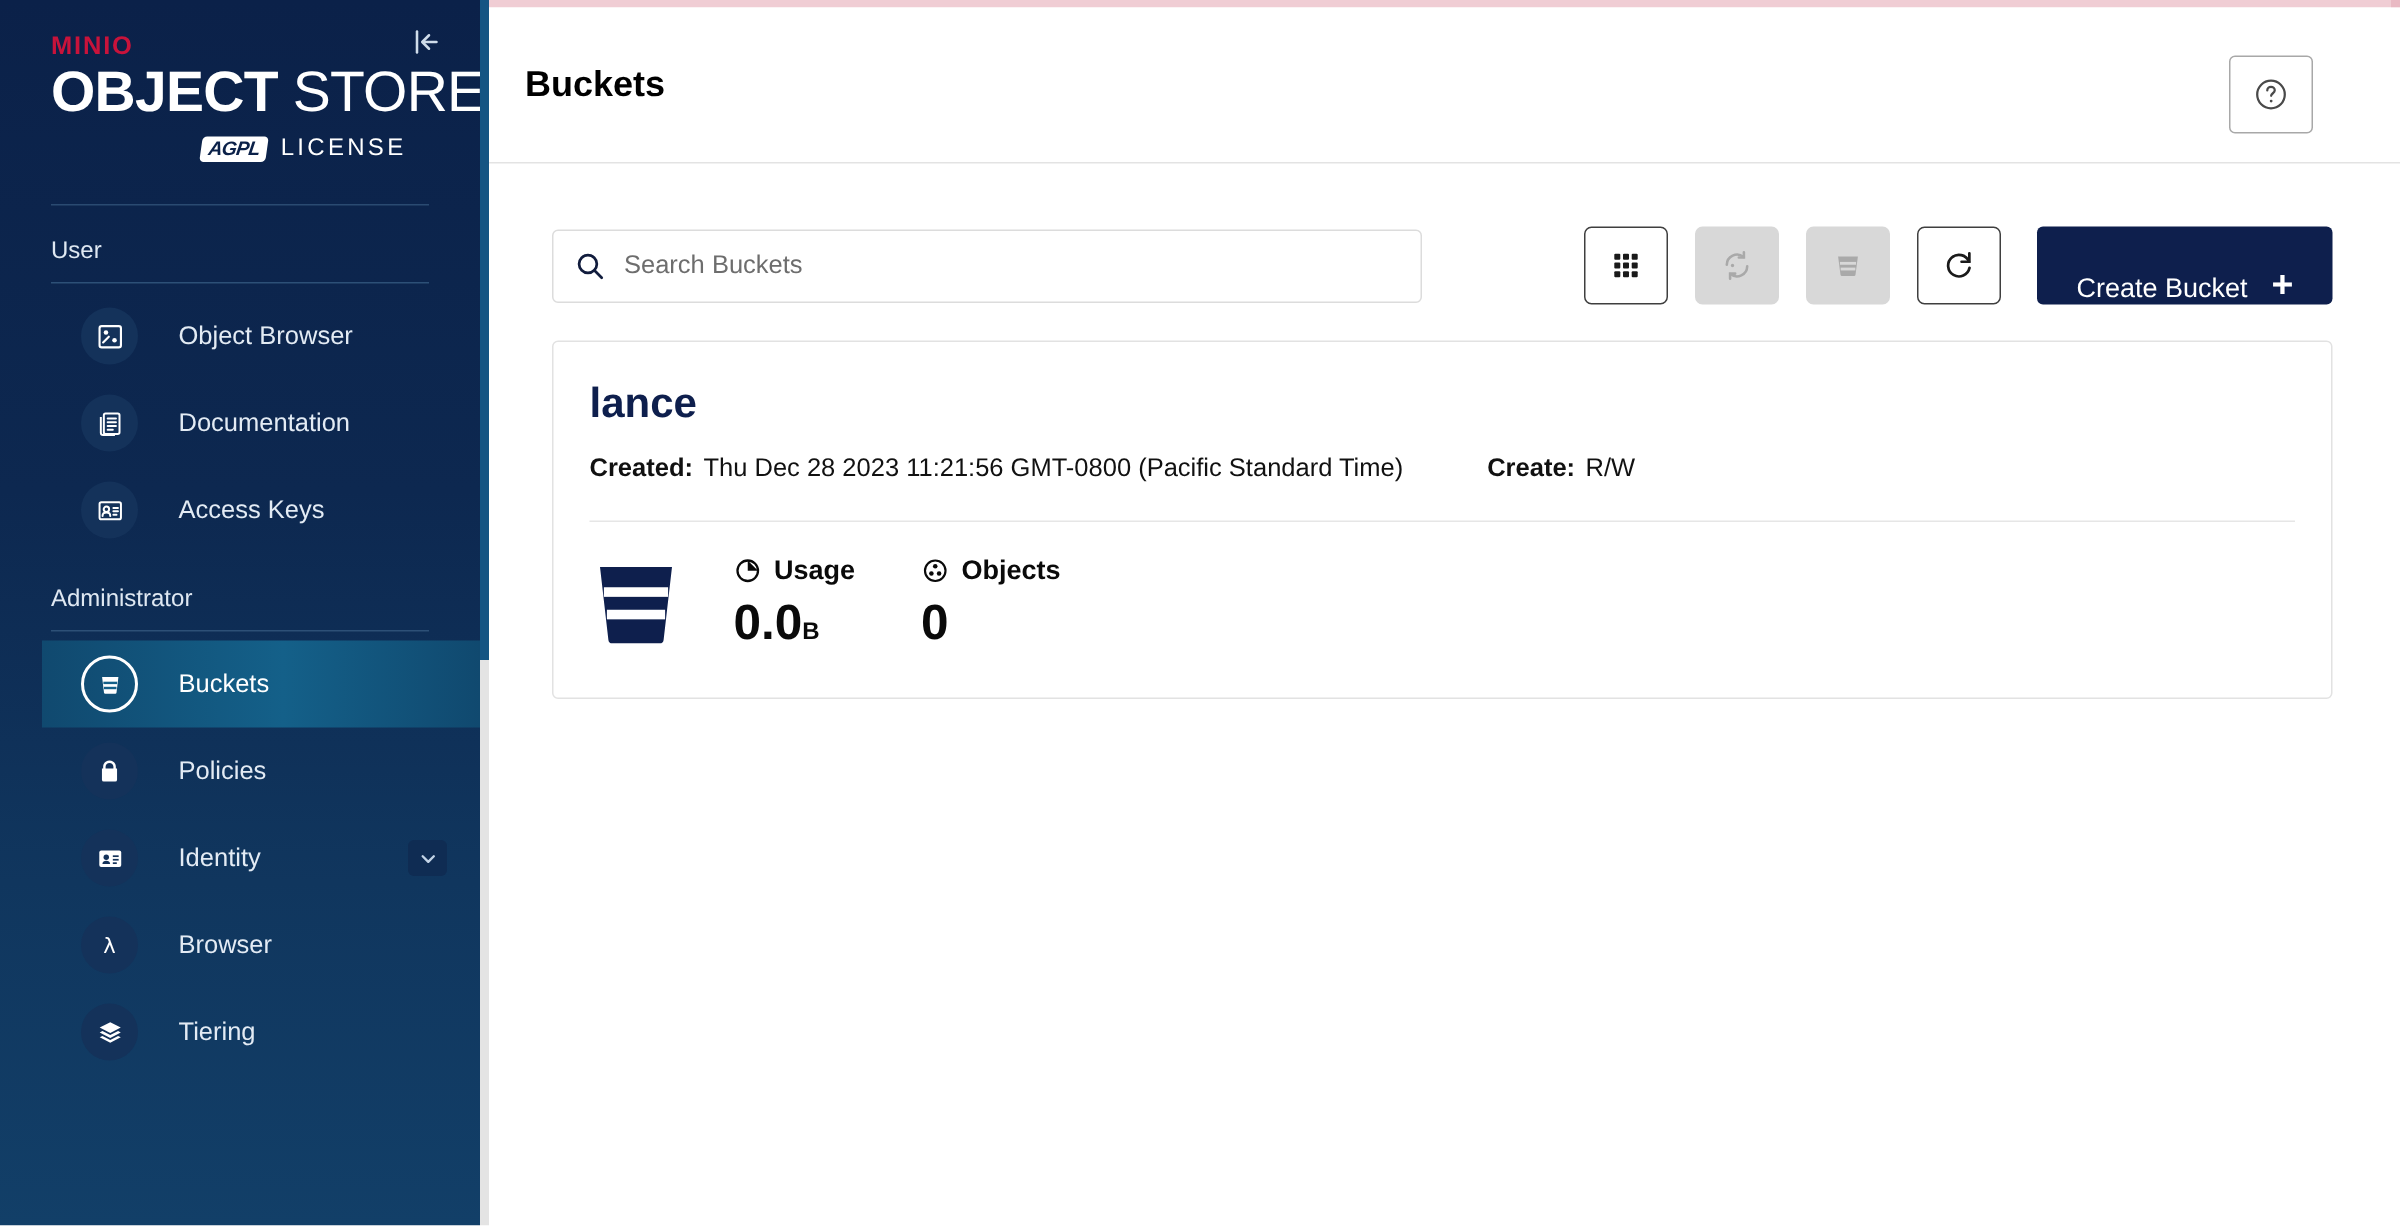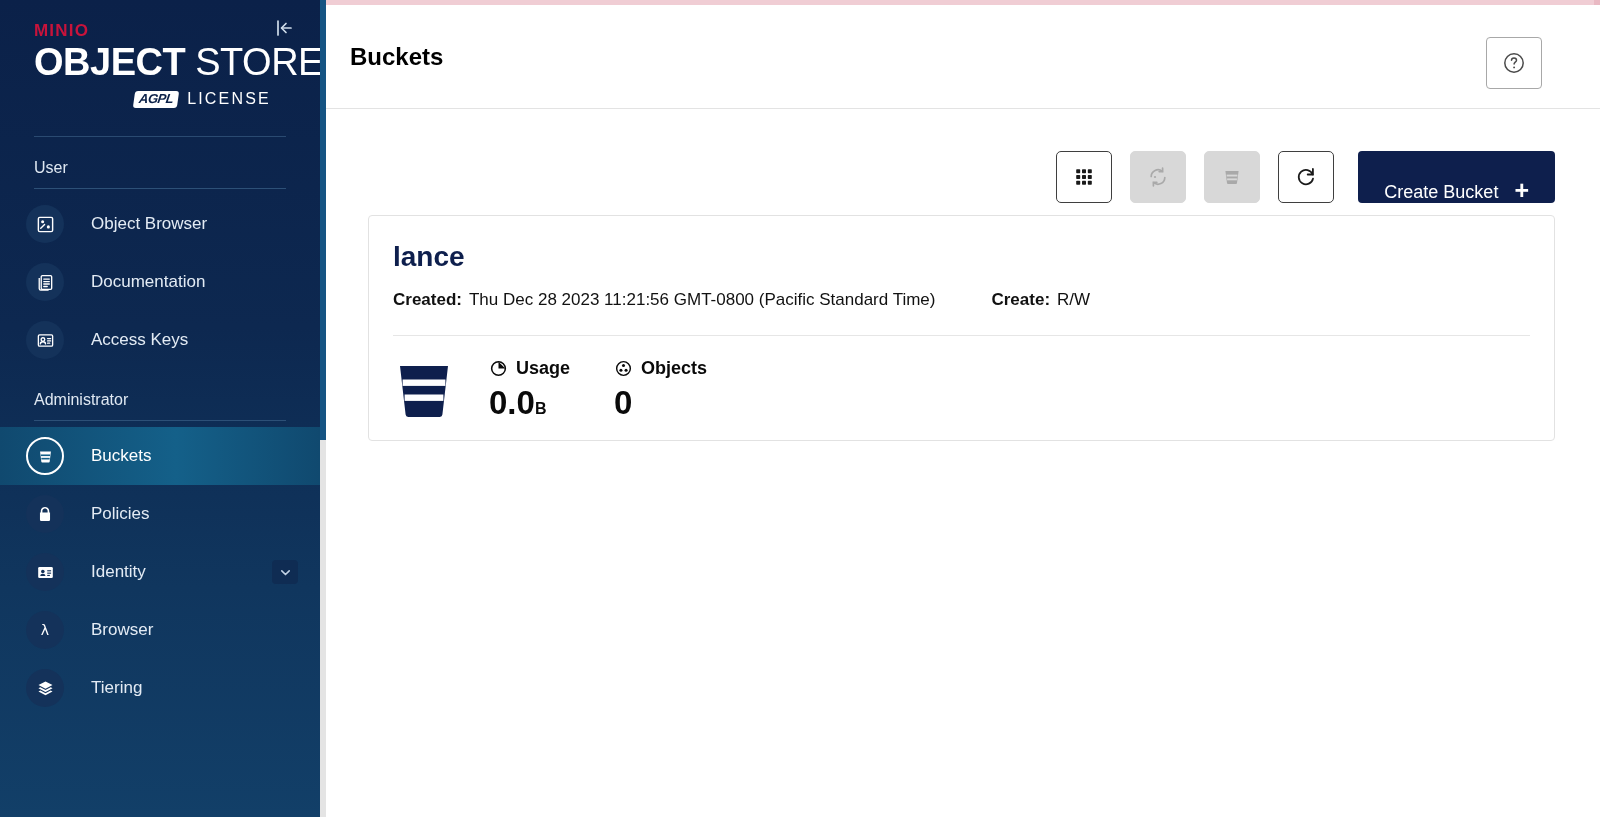--- a/index.html
+++ b/index.html
@@ -75,21 +75,21 @@
   }
 
   .nav-section-title {
     padding: 22px 34px 0 34px;
     font-size: 16px; color: #dfe8f2; font-weight: 400;
   }
   .nav-section-rule {
     margin: 11px 34px 0 34px; height: 1px; background: #2d5077;
   }
 
-  .nav-list { margin-top: 6px; }
+  .nav-list { margin-top: 6px; padding-left: 28px; }
   .nav-item {
     display: flex; align-items: center;
     height: 58px; padding: 0 22px 0 26px;
     cursor: pointer; position: relative;
   }
   .nav-item.active {
     background: linear-gradient(90deg, #10496f 0%, #146089 55%, #10496f 100%);
   }
   .nav-icon {
     width: 38px; height: 38px; border-radius: 50%;
@@ -163,23 +163,23 @@
     background: #0e1f4d; color: #ffffff;
     border: none; border-radius: 4px;
     display: flex; align-items: flex-end; gap: 16px;
     font-family: "Liberation Sans", sans-serif;
     font-size: 18px; cursor: pointer; white-space: nowrap;
   }
   .plus-glyph { font-size: 25px; font-weight: 700; line-height: 1; }
 
   
   .bucket-card {
-    margin: 12px 45px 0 42px;
+    margin: 24px 45px 0 42px;
     border: 1px solid #e2e2e2; border-radius: 4px; background: #ffffff;
-    padding: 26px 24px 14px 24px;
+    padding: 26px 24px 26px 24px;
   }
   .bucket-name {
     font-size: 28px; font-weight: 700; color: #0e1f4d; line-height: 1.1;
   }
   .bucket-meta {
     margin-top: 17px; display: flex; align-items: flex-end;
     font-size: 17px; color: #111111;
   }
   .meta-label { font-weight: 700; }
   .meta-value { margin-left: 7px; font-weight: 400; }
@@ -351,20 +351,29 @@
         <svg width="26" height="26" viewBox="0 0 26 26" fill="none" stroke="currentColor" stroke-width="1.5">
           <circle cx="13" cy="13" r="9.2"></circle>
           <path d="M10.5 10.3c0-1.4 1.1-2.4 2.5-2.4s2.5 1 2.5 2.3c0 1.9-2.4 2-2.4 3.7" stroke-linecap="round"></path>
           <circle cx="13.1" cy="17.4" r="0.95" fill="currentColor" stroke="none"></circle>
         </svg>
       </div>
     </div>
 
     <div class="toolbar">
 
+      <div class="search-box">
+        <span class="search-icon">
+          <svg width="21" height="21" viewBox="0 0 22 22" fill="none" stroke="currentColor" stroke-width="1.9">
+            <circle cx="9.4" cy="9.4" r="6.2"></circle>
+            <path d="M14 14 L19 19" stroke-linecap="round"></path>
+          </svg>
+        </span>
+        <input class="search-input" type="text" placeholder="Search Buckets" style="">
+      </div>
 
       <div class="toolbar-spacer"></div>
 
       <div class="icon-btn enabled">
         <svg width="22" height="22" viewBox="0 0 22 22" fill="currentColor">
           <rect x="3.2" y="3.2" width="4" height="4" rx="0.7"></rect>
           <rect x="9" y="3.2" width="4" height="4" rx="0.7"></rect>
           <rect x="14.8" y="3.2" width="4" height="4" rx="0.7"></rect>
           <rect x="3.2" y="9" width="4" height="4" rx="0.7"></rect>
           <rect x="9" y="9" width="4" height="4" rx="0.7"></rect>

